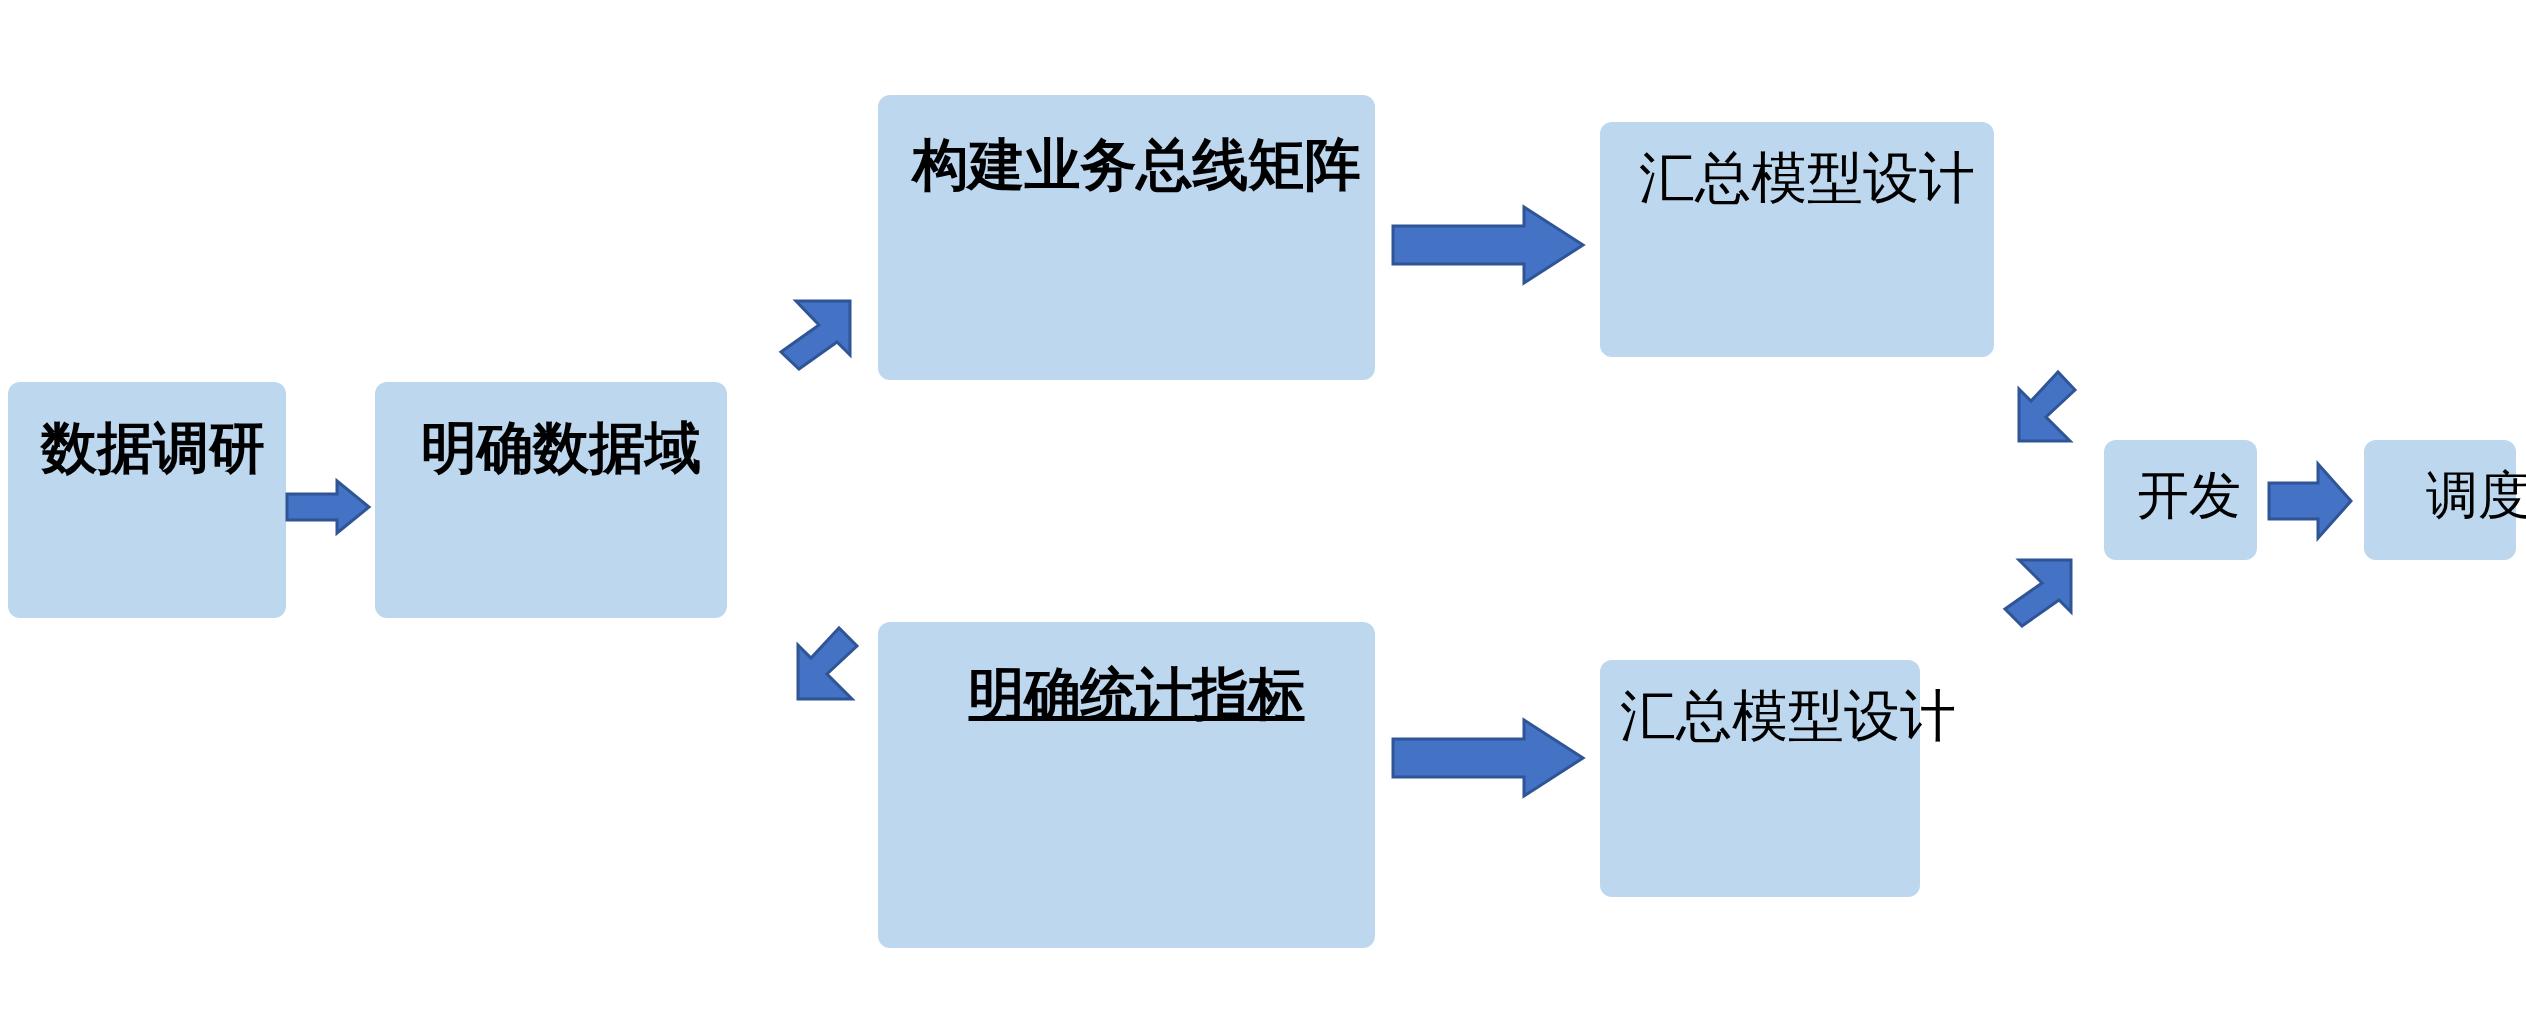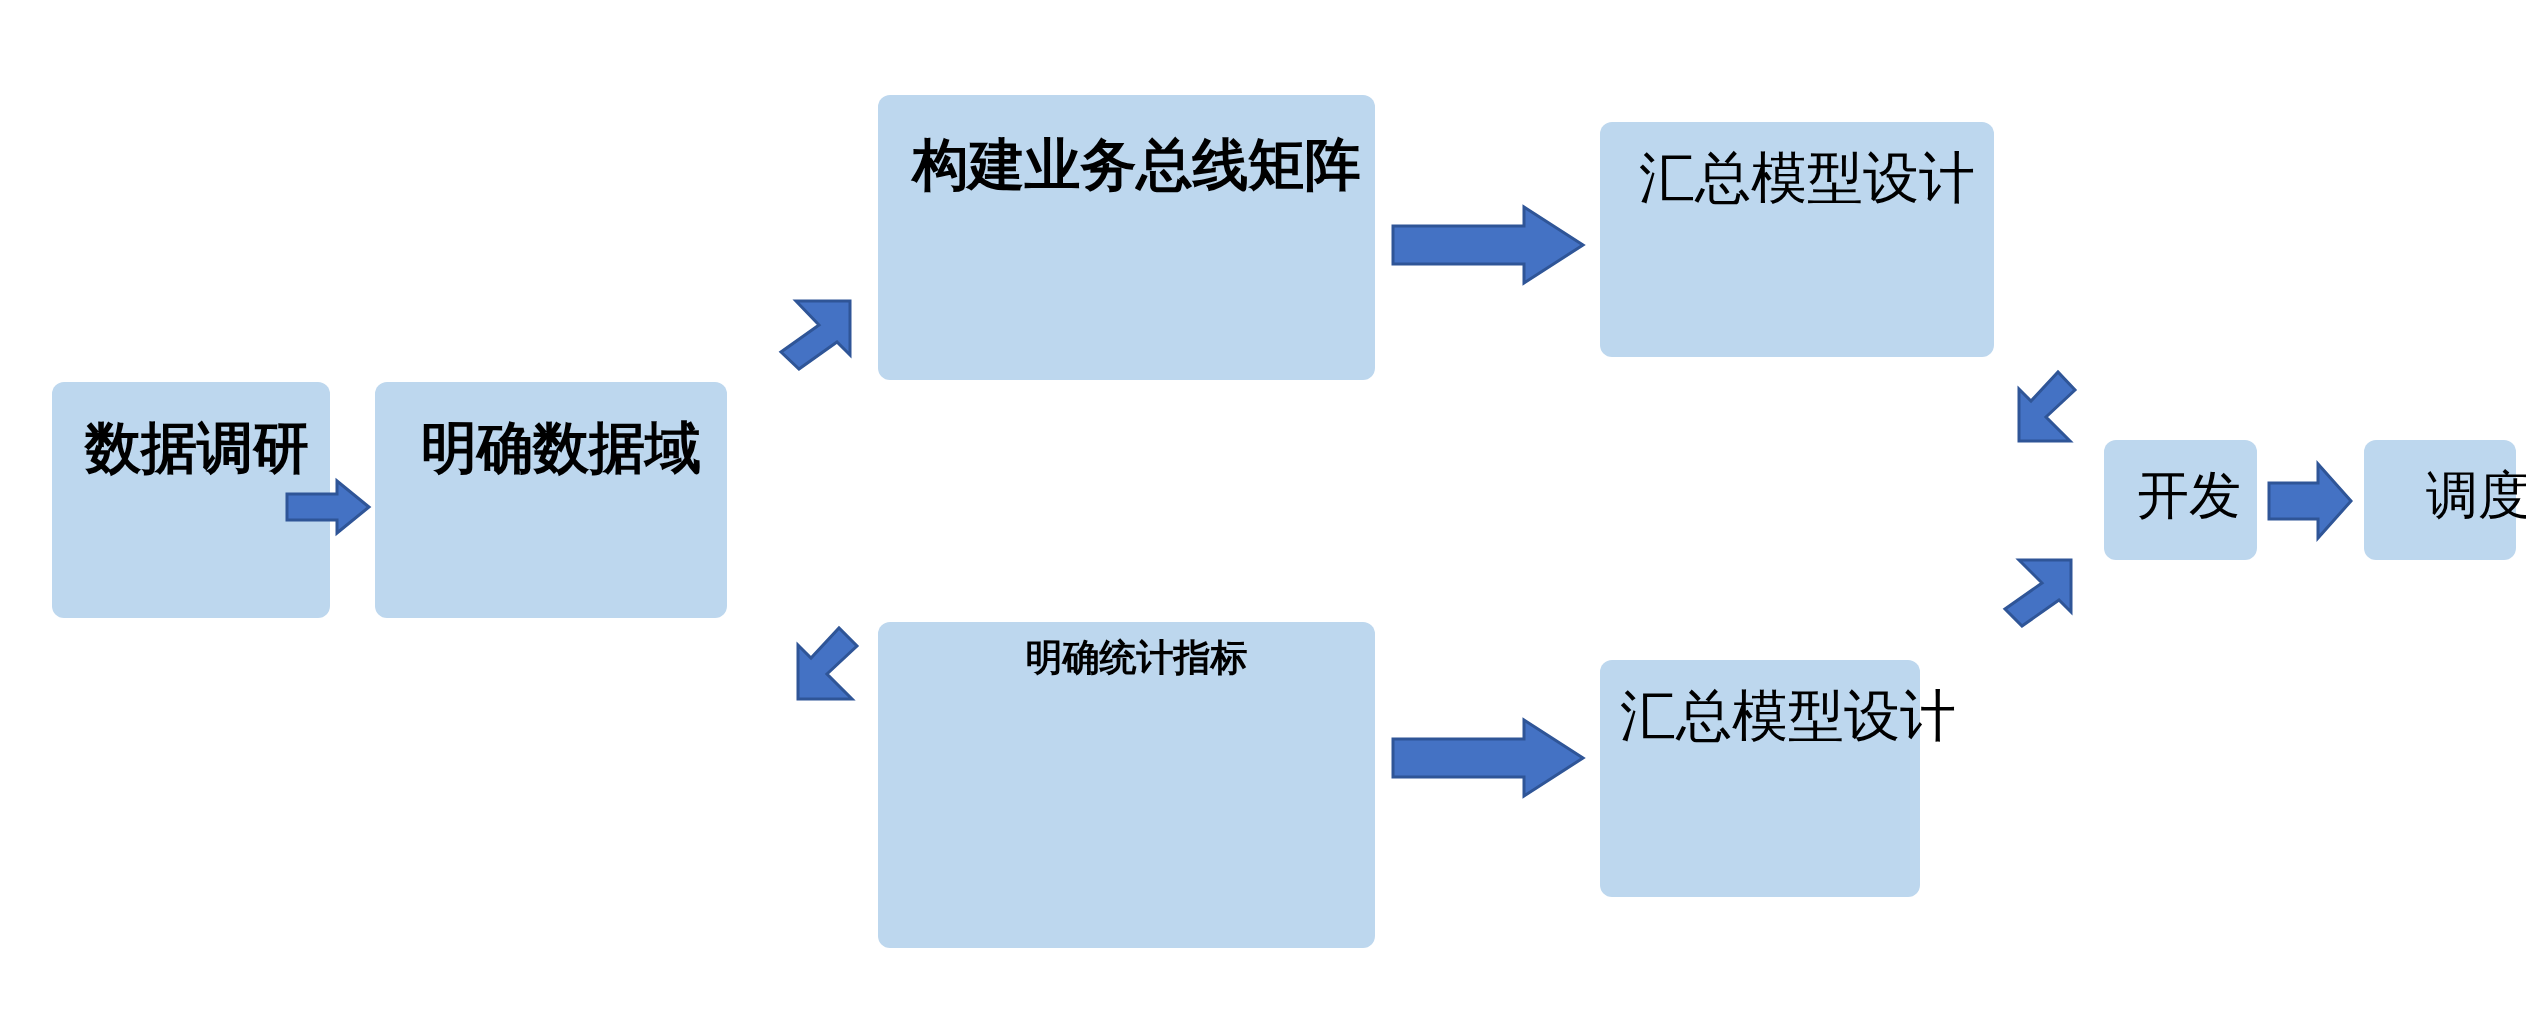--- a/index.html
+++ b/index.html
@@ -56,21 +56,21 @@
     stroke: #2F5597;
     stroke-width: 3;
     stroke-linejoin: miter;
   }
 </style>
 </head>
 <body>
 
 <div id="canvas">
 
-  <div class="node heavy" style="left:8px; top:382px; width:278px; height:236px;margin-left:44px;">
+  <div class="node heavy" style="left:8px; top:382px; width:278px; height:236px;">
     <span class="label" style="top:38px; padding-left:12px; font-size:56px;">数据调研</span>
   </div>
 
   <div class="arrow" style="left:285px; top:478px; width:86px; height:58px;">
     <svg viewBox="0 0 86 58" preserveAspectRatio="none">
       <polygon class="arrow-shape" points="2,16 52,16 52,3 84,29 52,55 52,42 2,42"></polygon>
     </svg>
   </div>
 
   <div class="node heavy" style="left:375px; top:382px; width:352px; height:236px;">
@@ -97,21 +97,21 @@
     <svg viewBox="0 0 196 82" preserveAspectRatio="none">
       <polygon class="arrow-shape" points="3,22 134,22 134,3 193,41 134,79 134,60 3,60"></polygon>
     </svg>
   </div>
 
   <div class="node light" style="left:1600px; top:122px; width:394px; height:235px;">
     <span class="label" style="top:28px; padding-left:20px; font-size:56px;">汇总模型设计</span>
   </div>
 
   <div class="node heavy" style="left:878px; top:622px; width:497px; height:326px;">
-    <span class="label" style="top:17px; padding-left:20px; font-size:37px;">明确统计指标</span>
+    <span class="label" style="top:44px; padding-left:20px; font-size:56px;text-decoration:underline;">明确统计指标</span>
   </div>
 
   <div class="arrow" style="left:1390px; top:717px; width:196px; height:82px;">
     <svg viewBox="0 0 196 82" preserveAspectRatio="none">
       <polygon class="arrow-shape" points="3,22 134,22 134,3 193,41 134,79 134,60 3,60"></polygon>
     </svg>
   </div>
 
   <div class="node light" style="left:1600px; top:660px; width:320px; height:237px;">
     <span class="label" style="top:28px; padding-left:20px; font-size:56px;">汇总模型设计</span>

